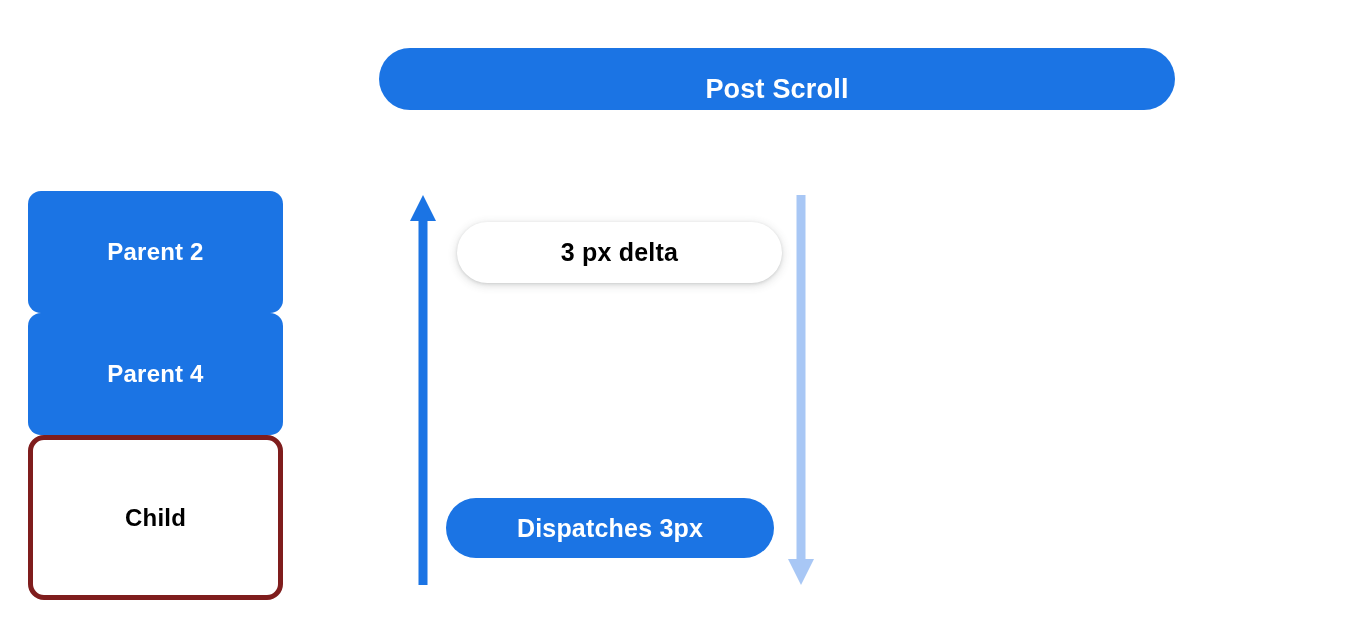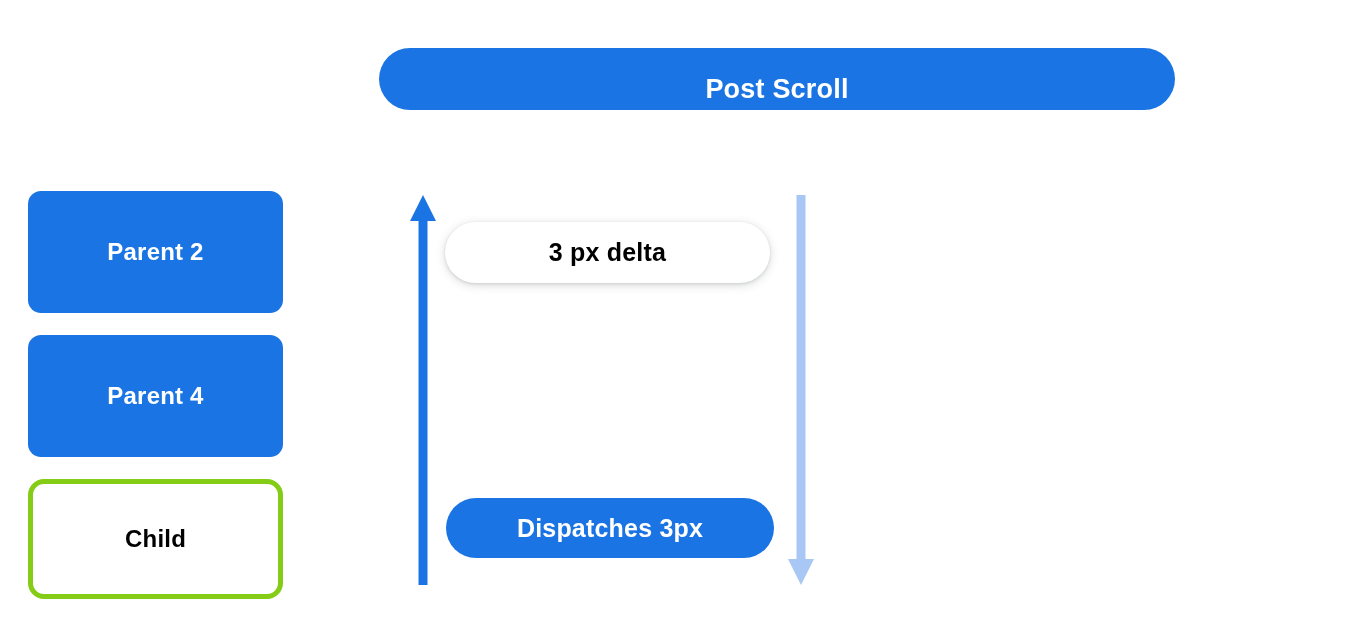--- a/index.html
+++ b/index.html
@@ -49,43 +49,43 @@
     top: 191px;
     width: 255px;
   }
   .node-box {
     box-sizing: border-box;
     width: 255px;
     display: flex;
     align-items: center;
     justify-content: center;
     border-radius: 13px;
-    margin-bottom: 22px;
+    margin-bottom: 0;
   }
   .node-box:last-child {
     margin-bottom: 0;
   }
   .node-box-label {
     font-size: 24px;
     font-weight: bold;
     line-height: 1;
     letter-spacing: 0.2px;
   }
   .node-filled {
     height: 122px;
     background: #1b74e4;
     border: none;
   }
   .node-filled .node-box-label {
     color: #ffffff;
   }
   .node-outlined {
-    height: 120px;
+    height: 165px;
     background: #ffffff;
-    border: 5px solid #84cc16;
+    border: 5px solid #7f1d1d;
     border-radius: 16px;
   }
   .node-outlined .node-box-label {
     color: #000000;
   }
 
   
   .arrow {
     position: absolute;
   }
@@ -98,21 +98,21 @@
   .arrow-down {
     left: 786px;
     top: 193px;
     width: 30px;
     height: 394px;
   }
 
   
   .delta-pill {
     position: absolute;
-    left: 445px;
+    left: 457px;
     top: 222px;
     width: 325px;
     height: 61px;
     background: #ffffff;
     border-radius: 31px;
     display: flex;
     align-items: center;
     justify-content: center;
     box-shadow: 0 2px 10px rgba(60, 64, 67, 0.20),
                 0 1px 3px rgba(60, 64, 67, 0.14);

